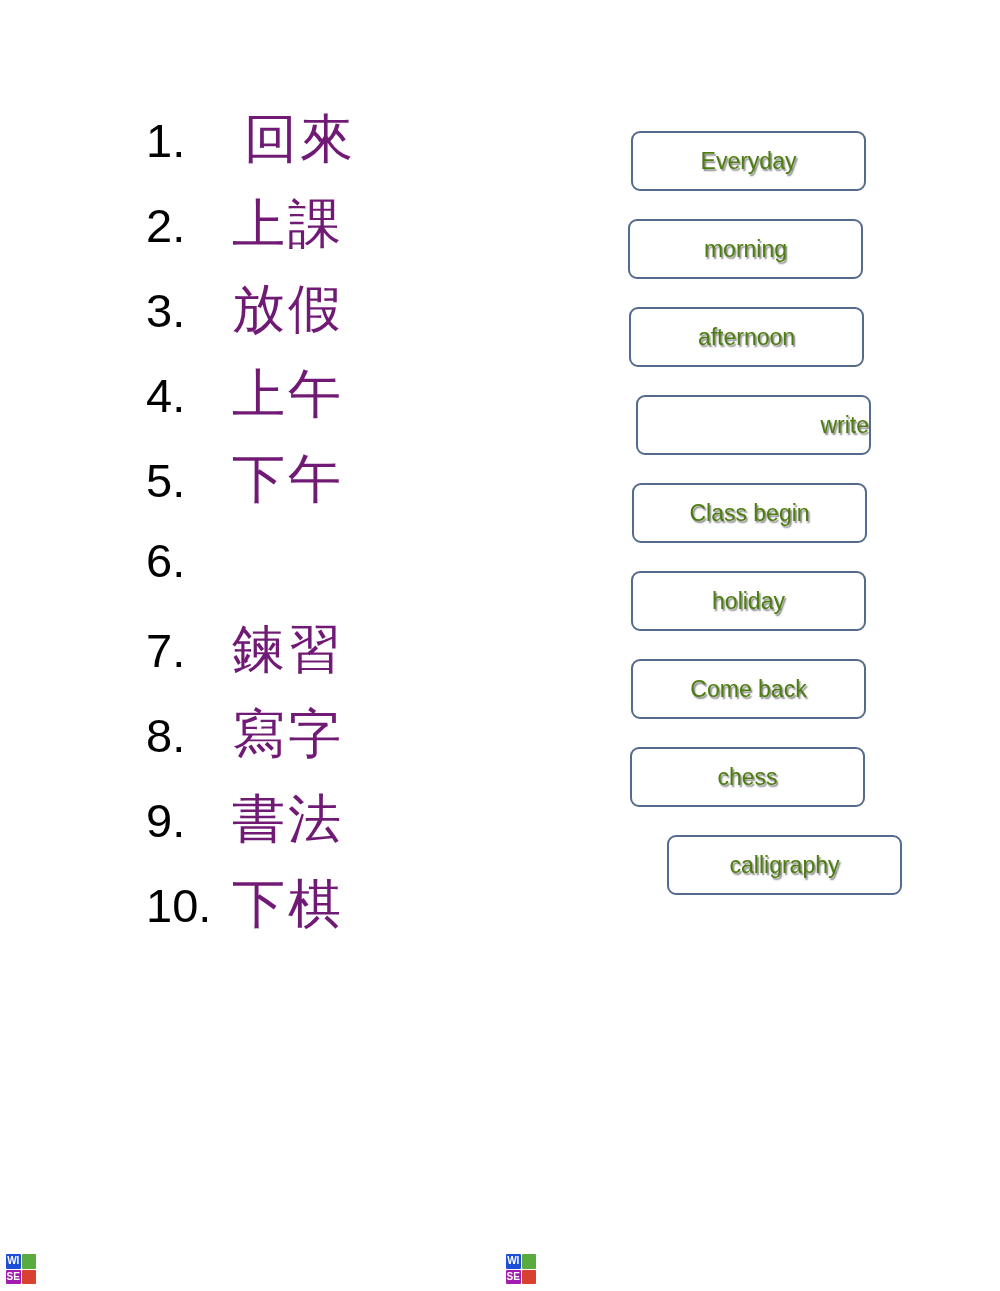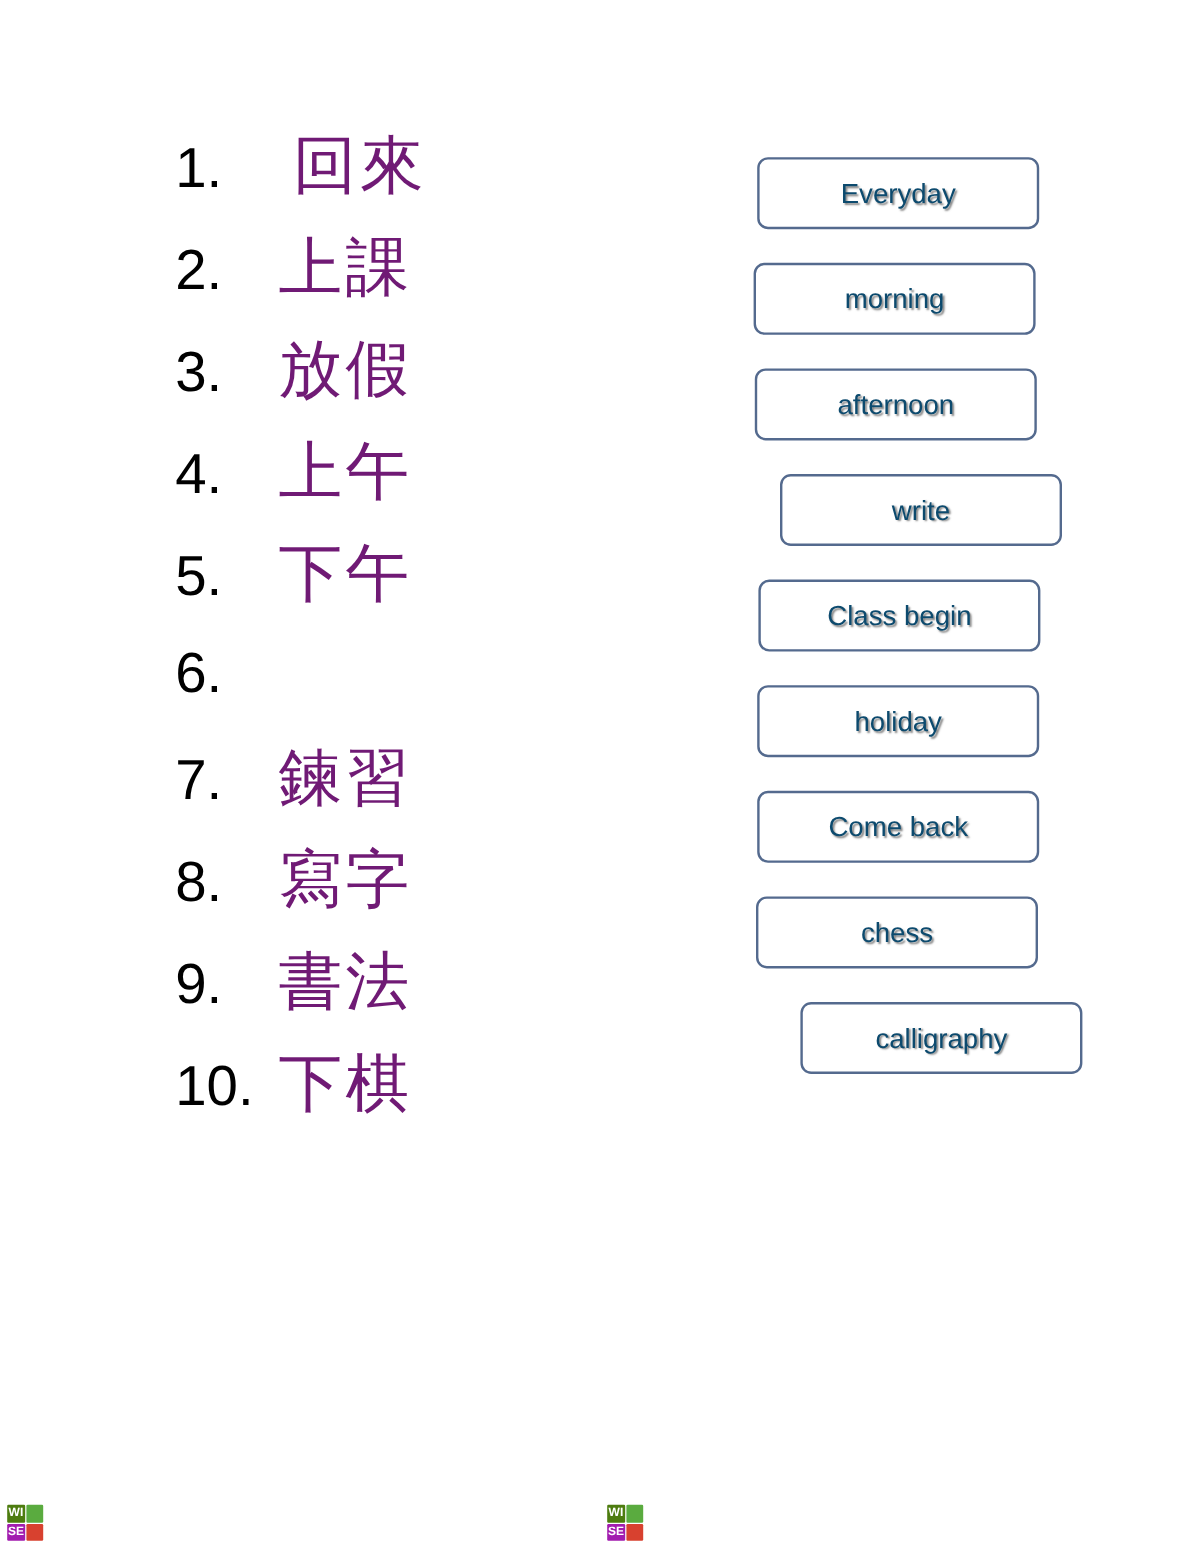--- a/index.html
+++ b/index.html
@@ -72,30 +72,30 @@
     border-radius: 9px;
     background: #ffffff;
     box-sizing: border-box;
     display: flex;
     align-items: center;
     justify-content: center;
   }
   .chip-label {
     font-family: "Liberation Sans", sans-serif;
     font-size: 23px;
-    color: #0c4a6e;
+    color: #4d7c0f;
     line-height: 1;
     text-shadow: 1.5px 1.5px 1.6px rgba(90,90,90,0.75);
     white-space: nowrap;
   }
   
   .chip.j1 { left: 3px; }
   .chip.j2 { left: 0px; }
   .chip.j3 { left: 1px; }
-  .chip.j4 { left: 22px; }
+  .chip.j4 { left: 8px; justify-content: flex-end; }
   .chip.j5 { left: 4px; }
   .chip.j6 { left: 3px; }
   .chip.j7 { left: 3px; }
   .chip.j8 { left: 3px; }
   .chip.j9 { left: 2px; }
   .chip.j10 { left: 3px; margin-left: 36px; }
 
   
   .footer {
     position: absolute;
@@ -128,21 +128,21 @@
     display: flex;
     align-items: center;
     justify-content: center;
     font-family: "Liberation Sans", sans-serif;
     font-size: 10px;
     font-weight: bold;
     color: #ffffff;
     border-radius: 1px;
     line-height: 1;
   }
-  .wm-logo .lw { background: #4d7c0f; }
+  .wm-logo .lw { background: #1d4ed8; }
   .wm-logo .li { background: #5aab3f; }
   .wm-logo .ls { background: #a21caf; }
   .wm-logo .le { background: #d8412f; }
 
   .wm-text {
     font-family: "DejaVu Sans", sans-serif;
     font-size: 30px;
     font-weight: bold;
     letter-spacing: 0.5px;
     margin-left: 6px;

